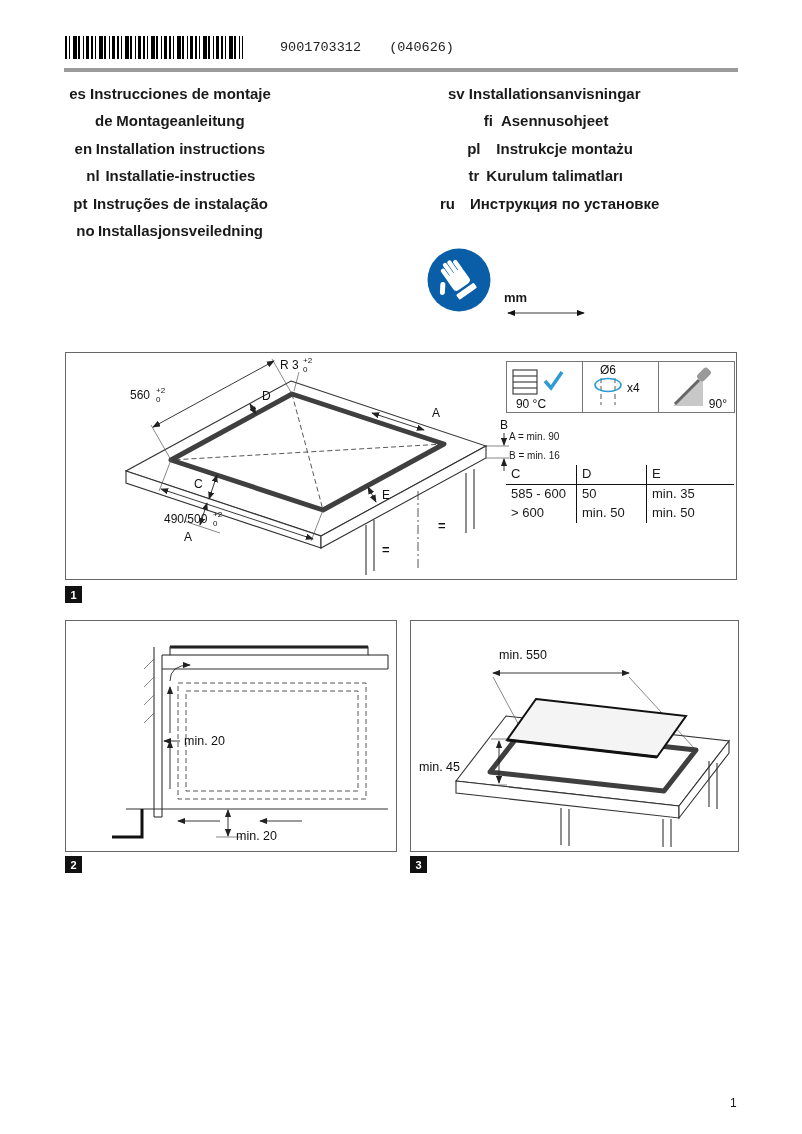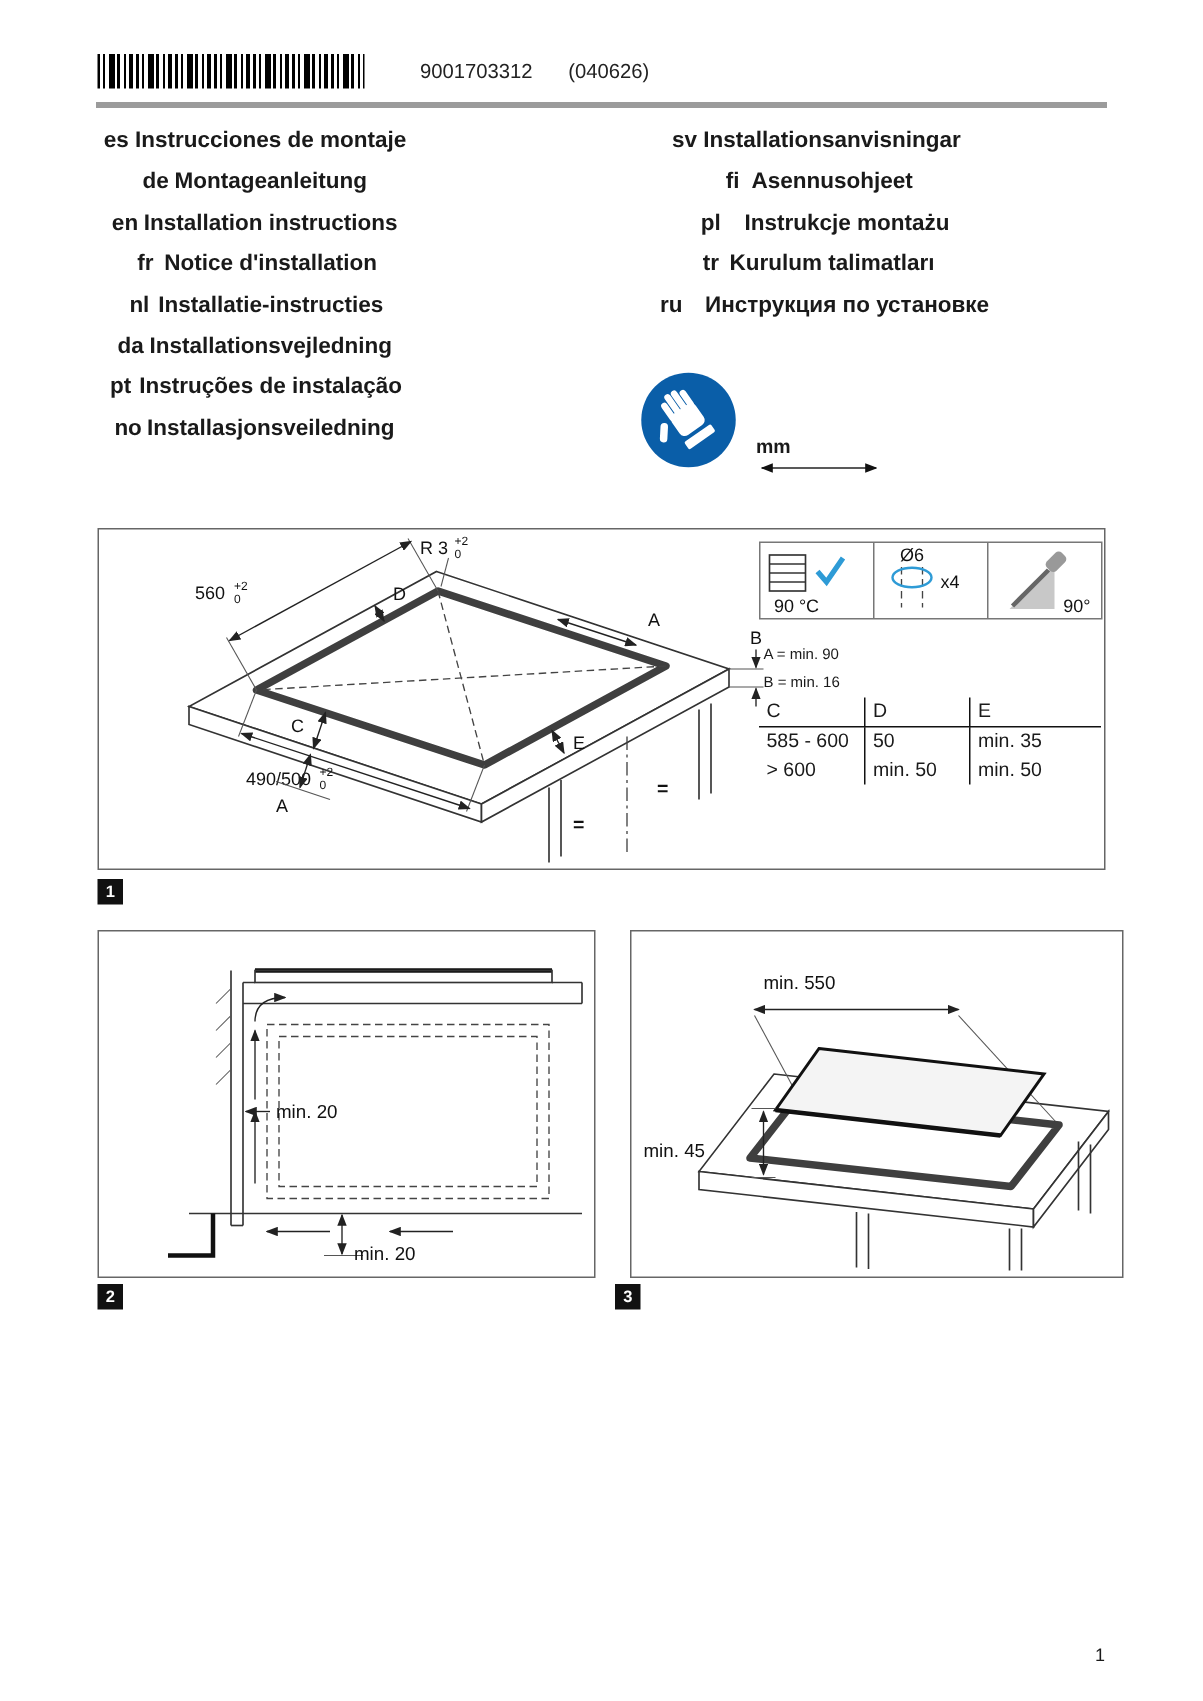--- a/index.html
+++ b/index.html
@@ -8,41 +8,41 @@
 
   
   .barcode{position:absolute;left:65px;top:36px;width:178px;height:23px;
     background:repeating-linear-gradient(90deg,
       #000 0px,#000 2px,#fff 2px,#fff 4px,
       #000 4px,#000 5px,#fff 5px,#fff 8px,
       #000 8px,#000 12px,#fff 12px,#fff 13px,
       #000 13px,#000 15px,#fff 15px,#fff 18px,
       #000 18px,#000 19px,#fff 19px,#fff 21px,
       #000 21px,#000 24px,#fff 24px,#fff 26px);}
-  .codeline{position:absolute;left:280px;top:40px;font-size:13.5px;color:#222;}
+  .codeline{position:absolute;left:280px;top:40px;font-size:13.5px;color:#222;font-family:Liberation Mono, monospace;}
   .codeline .rev{margin-left:20px;}
   .rule{position:absolute;left:64px;top:68px;width:674px;height:4px;background:#9b9b9b;}
 
   
   .langcol{position:absolute;top:80px;}
   .langcol.l{left:65px;} .langcol.r{left:425px;}
   .lrow{line-height:27.4px;font-size:15px;font-weight:bold;white-space:nowrap;text-align:center;}
   .lc{display:inline-block;min-width:25px;}
   .lc.wide{min-width:45px;}
 
   
   .glove{position:absolute;left:425px;top:246px;}
   .mmblk{position:absolute;left:504px;top:290px;width:84px;text-align:left;}
   .mmblk .u{font-size:13px;font-weight:bold;display:block;}
 
   
   .figbox{position:absolute;border:1px solid #666;background:#fff;}
   .f1{left:65px;top:352px;width:670px;height:226px;}
   .f2{left:65px;top:620px;width:330px;height:230px;}
-  .f3{left:420px;top:620px;width:327px;height:230px;}
+  .f3{left:410px;top:620px;width:327px;height:230px;}
 
   .badge{position:absolute;width:17px;height:17px;background:#111;color:#fff;
          font-size:11px;font-weight:bold;display:flex;align-items:center;justify-content:center;}
   .b1{left:65px;top:586px;} .b2{left:65px;top:856px;} .b3{left:410px;top:856px;}
 
   
   .iconstrip{position:absolute;left:440px;top:8px;display:flex;border:1px solid #777;background:#fff;}
   .icell{width:75px;height:50px;}
   .icell + .icell{border-left:1px solid #777;}
   .icell svg{display:block;}
@@ -79,23 +79,21 @@
   <div class="codeline">
     <span>9001703312</span>
     <span class="rev">(040626)</span>
   </div>
   <div class="rule"></div>
 
   <div class="langcol l">
     <div class="lrow"><span class="lc">es</span><span>Instrucciones de montaje</span></div>
     <div class="lrow"><span class="lc">de</span><span>Montageanleitung</span></div>
     <div class="lrow"><span class="lc">en</span><span>Installation instructions</span></div>
-    <div class="lrow"><span class="lc">fr</span><span>Notice d'installation</span></div>
     <div class="lrow"><span class="lc">nl</span><span>Installatie-instructies</span></div>
-    <div class="lrow"><span class="lc">da</span><span>Installationsvejledning</span></div>
     <div class="lrow"><span class="lc">pt</span><span>Instruções de instalação</span></div>
     <div class="lrow"><span class="lc">no</span><span>Installasjonsveiledning</span></div>
   </div>
 
   <div class="langcol r">
     <div class="lrow"><span class="lc">sv</span><span>Installationsanvisningar</span></div>
     <div class="lrow"><span class="lc">fi</span><span>Asennusohjeet</span></div>
     <div class="lrow"><span class="lc wide">pl</span><span>Instrukcje montażu</span></div>
     <div class="lrow"><span class="lc">tr</span><span>Kurulum talimatları</span></div>
     <div class="lrow"><span class="lc wide">ru</span><span>Инструкция по установке</span></div>

